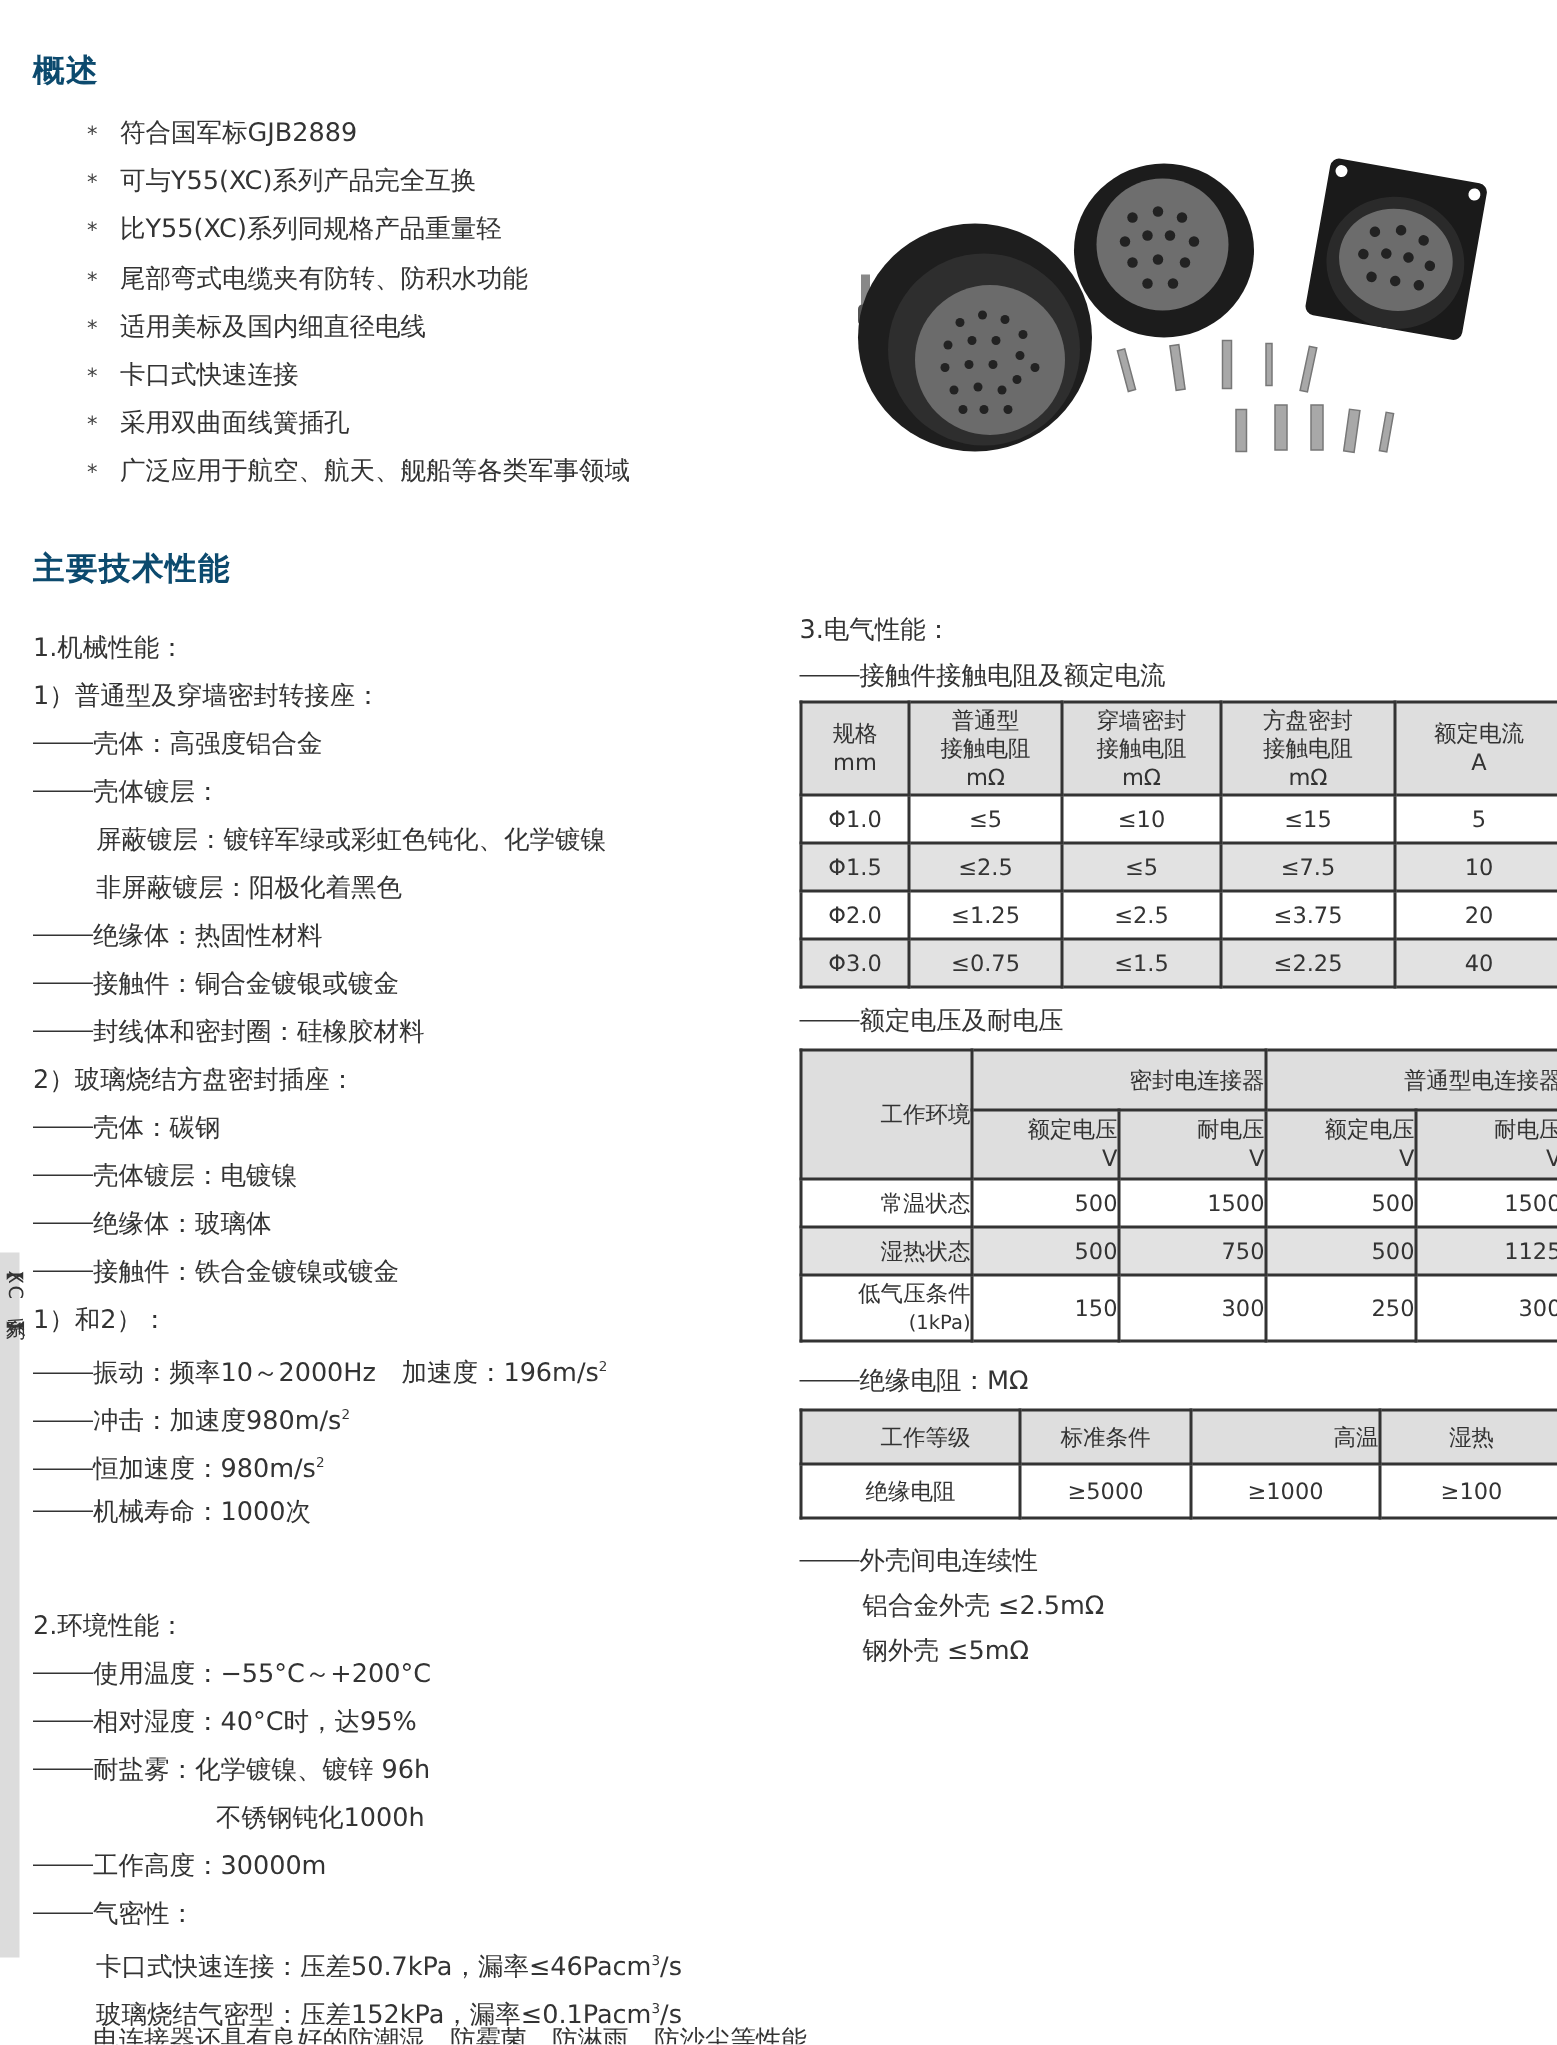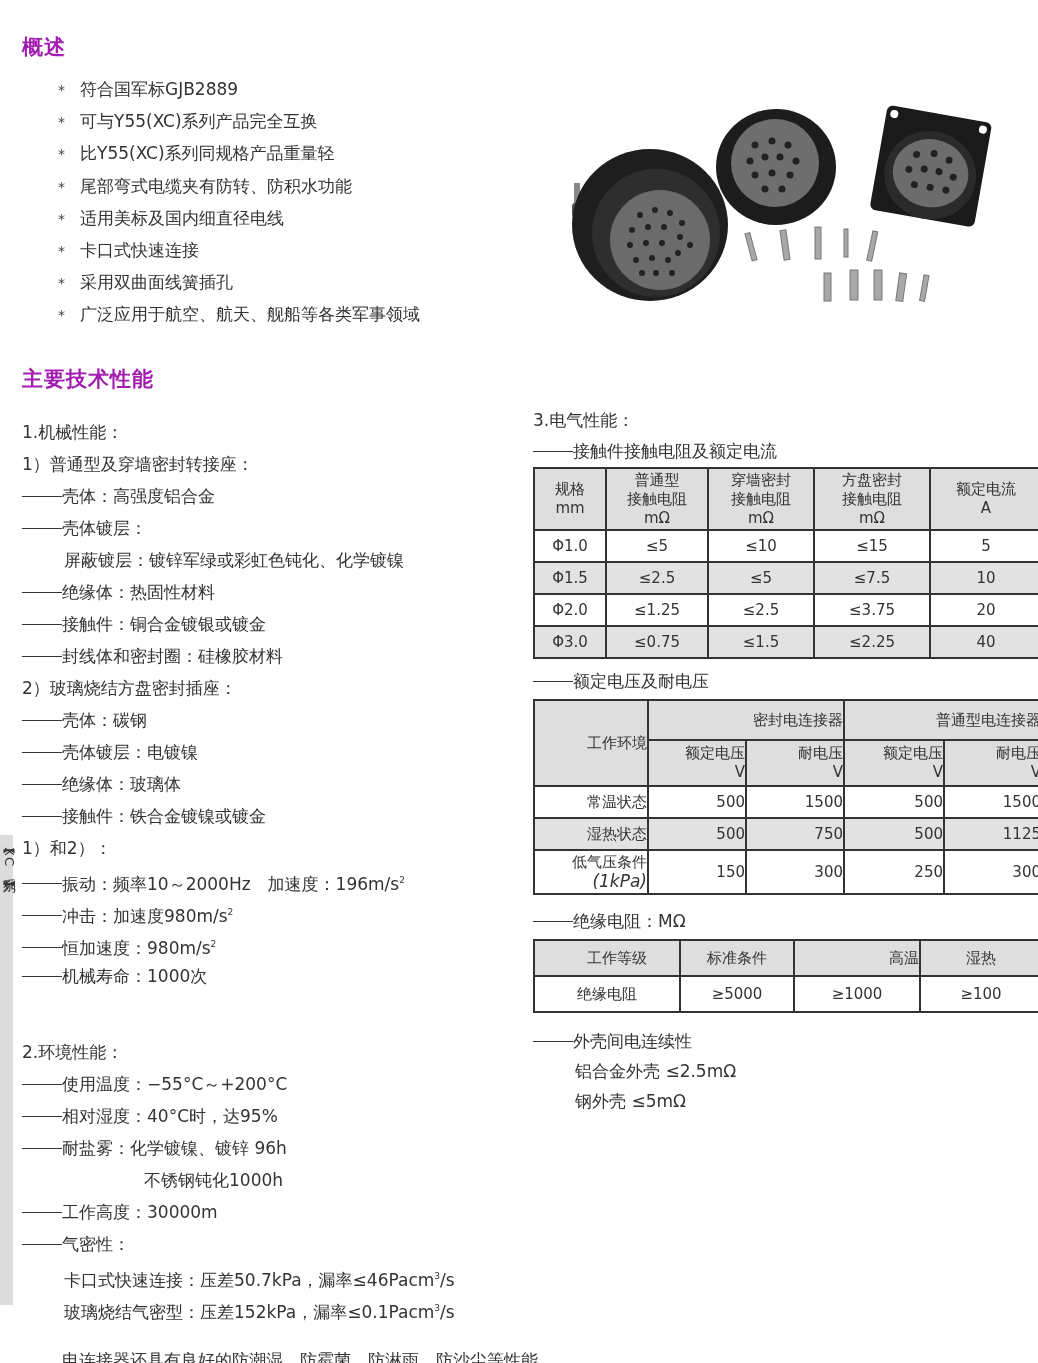--- a/index.html
+++ b/index.html
@@ -1,19 +1,19 @@
 <!DOCTYPE html>
 <html><head>
 <meta charset="utf-8">
 <style>
   html, body { margin:0; padding:0; background:#ffffff; }
   body { width:1038px; height:1363px; position:relative; overflow:hidden;
          font-family:"DejaVu Sans", "Liberation Sans", sans-serif; color:#2a2a2a; }
   .abs { position:absolute; }
-  .h1 { font-size:21px; font-weight:bold; color:#a21caf; letter-spacing:1px; }
+  .h1 { font-size:21px; font-weight:bold; color:#0c4a6e; letter-spacing:1px; }
   .bullet-list { left:22px; top:76px; }
   .bullet { height:32.2px; line-height:26px; font-size:17px; color:#333; white-space:nowrap;margin-left:36px; }
   .bullet .star { display:inline-block; width:22px; font-size:14px; color:#444; }
   .line { font-size:17px; color:#333; white-space:nowrap; line-height:32px; height:32px; }
   .dash { display:inline-block; width:40px; height:1px; background:#333; vertical-align:middle; margin-right:0; position:relative; top:-1px; }
   .ind { padding-left:42px; }
   .ind2 { padding-left:122px; }
   sup { font-size:9px; }
   .leftcol { left:22px; top:416px; width:500px; }
   .rightcol { left:533px; top:405px; width:520px; }
@@ -132,20 +132,21 @@
 </div>
 
 <div class="abs h1" style="left:22px; top:365px;">主要技术性能</div>
 
 <div class="abs leftcol">
   <div class="line">1.机械性能：</div>
   <div class="line">1）普通型及穿墙密封转接座：</div>
   <div class="line"><span class="dash"></span><span>壳体：高强度铝合金</span></div>
   <div class="line"><span class="dash"></span><span>壳体镀层：</span></div>
   <div class="line ind">屏蔽镀层：镀锌军绿或彩虹色钝化、化学镀镍</div>
+  <div class="line ind">非屏蔽镀层：阳极化着黑色</div>
   <div class="line"><span class="dash"></span><span>绝缘体：热固性材料</span></div>
   <div class="line"><span class="dash"></span><span>接触件：铜合金镀银或镀金</span></div>
   <div class="line"><span class="dash"></span><span>封线体和密封圈：硅橡胶材料</span></div>
   <div class="line">2）玻璃烧结方盘密封插座：</div>
   <div class="line"><span class="dash"></span><span>壳体：碳钢</span></div>
   <div class="line"><span class="dash"></span><span>壳体镀层：电镀镍</span></div>
   <div class="line"><span class="dash"></span><span>绝缘体：玻璃体</span></div>
   <div class="line"><span class="dash"></span><span>接触件：铁合金镀镍或镀金</span></div>
   <div class="line">1）和2）：</div>
   <div class="line"><span class="dash"></span><span>振动：频率10～2000Hz　加速度：196m/s</span><sup>2</sup></div>
@@ -230,21 +231,21 @@
           <td>1500</td>
     </tr>
     <tr class="gray">
       <td>湿热状态</td>
           <td>500</td>
           <td>750</td>
           <td>500</td>
           <td>1125</td>
     </tr>
     <tr class="white">
-      <td style="height:42px;margin-left:33px;"><span>低气压条件</span><br><span style="font-size:17px;font-style:italic;">(1kPa)</span></td>
+      <td style="height:42px;margin-left:33px;"><span>低气压条件</span><br><span style="font-size:13px;">(1kPa)</span></td>
       <td>150</td>
           <td>300</td>
           <td>250</td>
           <td>300</td>
     </tr>
   </tbody>
     </table>
 
   <div class="line" style="margin-top:10px; height:34px;"><span class="dash"></span><span>绝缘电阻：MΩ</span></div>
   <table class="t3">

